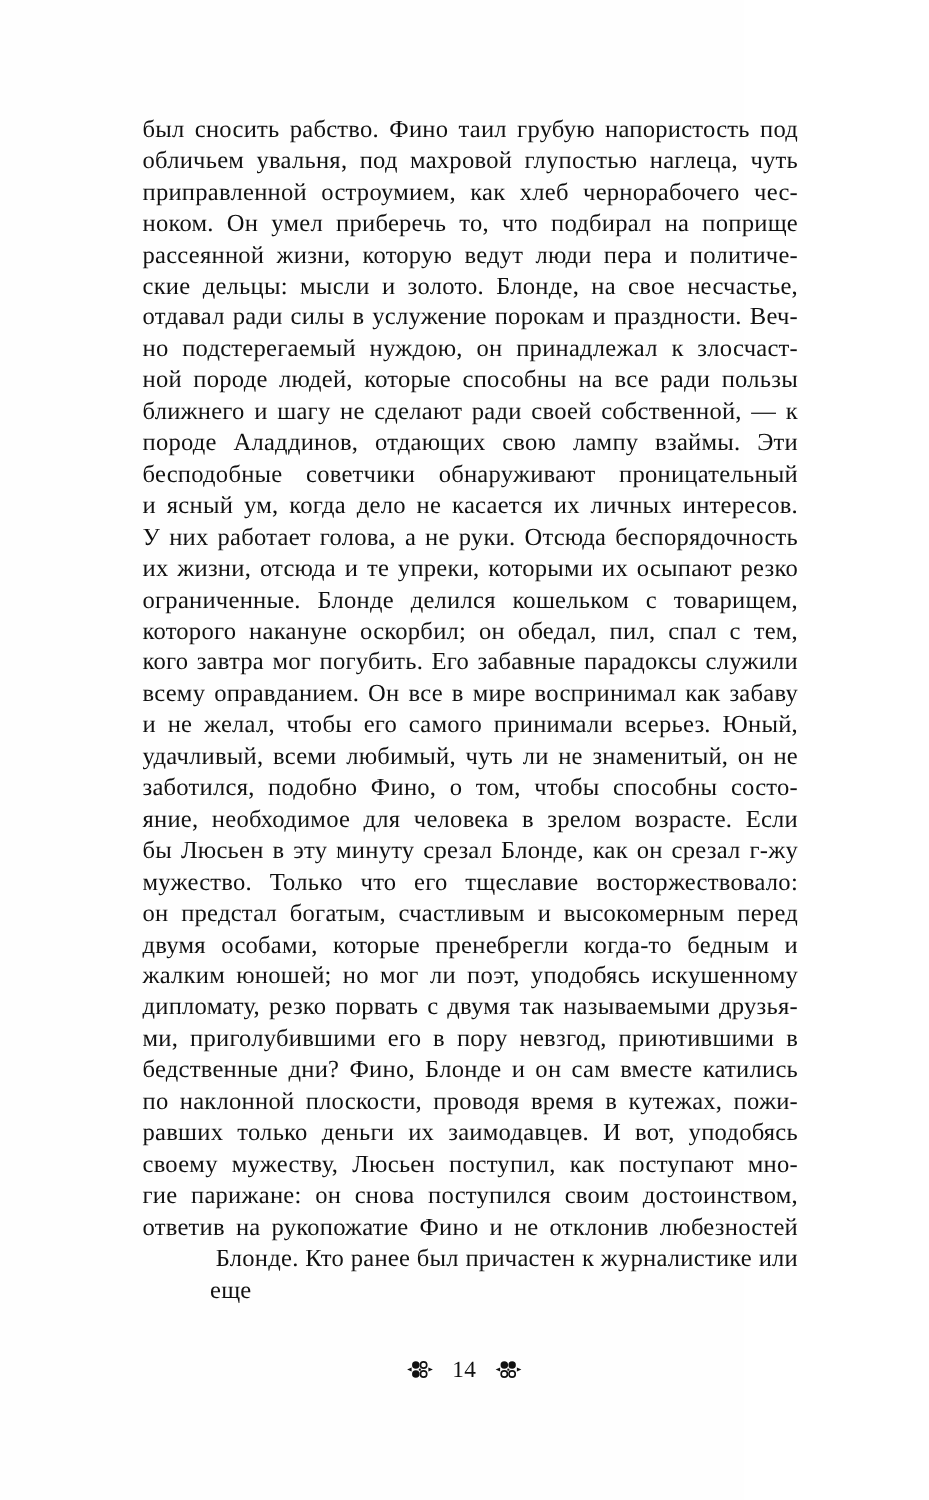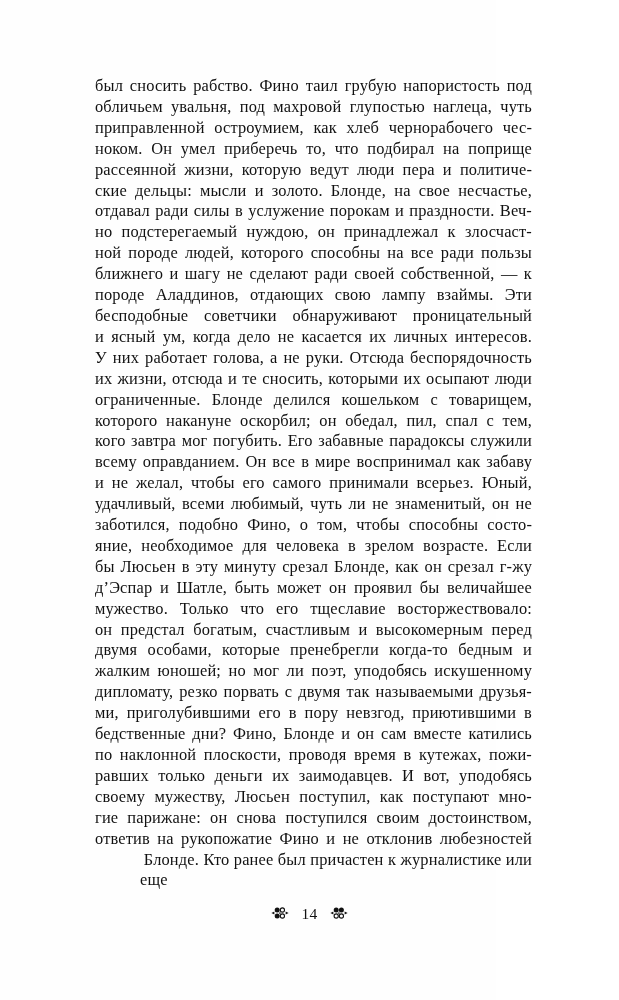--- a/index.html
+++ b/index.html
@@ -94,37 +94,36 @@
   <div class="text-block">
     <div class="para">
       <span class="line j">был сносить рабство. Фино таил грубую напористость под</span>
       <span class="line j">обличьем увальня, под махровой глупостью наглеца, чуть</span>
       <span class="line j">приправленной остроумием, как хлеб чернорабочего чес-</span>
       <span class="line j">ноком. Он умел приберечь то, что подбирал на поприще</span>
       <span class="line j">рассеянной жизни, которую ведут люди пера и политиче-</span>
       <span class="line j">ские дельцы: мысли и золото. Блонде, на свое несчастье,</span>
       <span class="line j">отдавал ради силы в услужение порокам и праздности. Веч-</span>
       <span class="line j">но подстерегаемый нуждою, он принадлежал к злосчаст-</span>
-      <span class="line j">ной породе людей, которого способны на все ради пользы</span>
+      <span class="line j">ной породе людей, которые способны на все ради пользы</span>
       <span class="line j">ближнего и шагу не сделают ради своей собственной, — к</span>
       <span class="line j">породе Аладдинов, отдающих свою лампу взаймы. Эти</span>
       <span class="line j">бесподобные советчики обнаруживают проницательный</span>
       <span class="line j">и ясный ум, когда дело не касается их личных интересов.</span>
       <span class="line j">У них работает голова, а не руки. Отсюда беспорядочность</span>
-      <span class="line j">их жизни, отсюда и те сносить, которыми их осыпают люди</span>
+      <span class="line j">их жизни, отсюда и те упреки, которыми их осыпают резко</span>
       <span class="line j">ограниченные. Блонде делился кошельком с товарищем,</span>
       <span class="line j">которого накануне оскорбил; он обедал, пил, спал с тем,</span>
       <span class="line j">кого завтра мог погубить. Его забавные парадоксы служили</span>
       <span class="line j">всему оправданием. Он все в мире воспринимал как забаву</span>
       <span class="line j">и не желал, чтобы его самого принимали всерьез. Юный,</span>
       <span class="line j">удачливый, всеми любимый, чуть ли не знаменитый, он не</span>
       <span class="line j">заботился, подобно Фино, о том, чтобы способны состо-</span>
       <span class="line j">яние, необходимое для человека в зрелом возрасте. Если</span>
       <span class="line j">бы Люсьен в эту минуту срезал Блонде, как он срезал г-жу</span>
-      <span class="line j">д’Эспар и Шатле, быть может он проявил бы величайшее</span>
       <span class="line j">мужество. Только что его тщеславие восторжествовало:</span>
       <span class="line j">он предстал богатым, счастливым и высокомерным перед</span>
       <span class="line j">двумя особами, которые пренебрегли когда-то бедным и</span>
       <span class="line j">жалким юношей; но мог ли поэт, уподобясь искушенному</span>
       <span class="line j">дипломату, резко порвать с двумя так называемыми друзья-</span>
       <span class="line j">ми, приголубившими его в пору невзгод, приютившими в</span>
       <span class="line j">бедственные дни? Фино, Блонде и он сам вместе катились</span>
       <span class="line j">по наклонной плоскости, проводя время в кутежах, пожи-</span>
       <span class="line j">равших только деньги их заимодавцев. И вот, уподобясь</span>
       <span class="line j">своему мужеству, Люсьен поступил, как поступают мно-</span>

